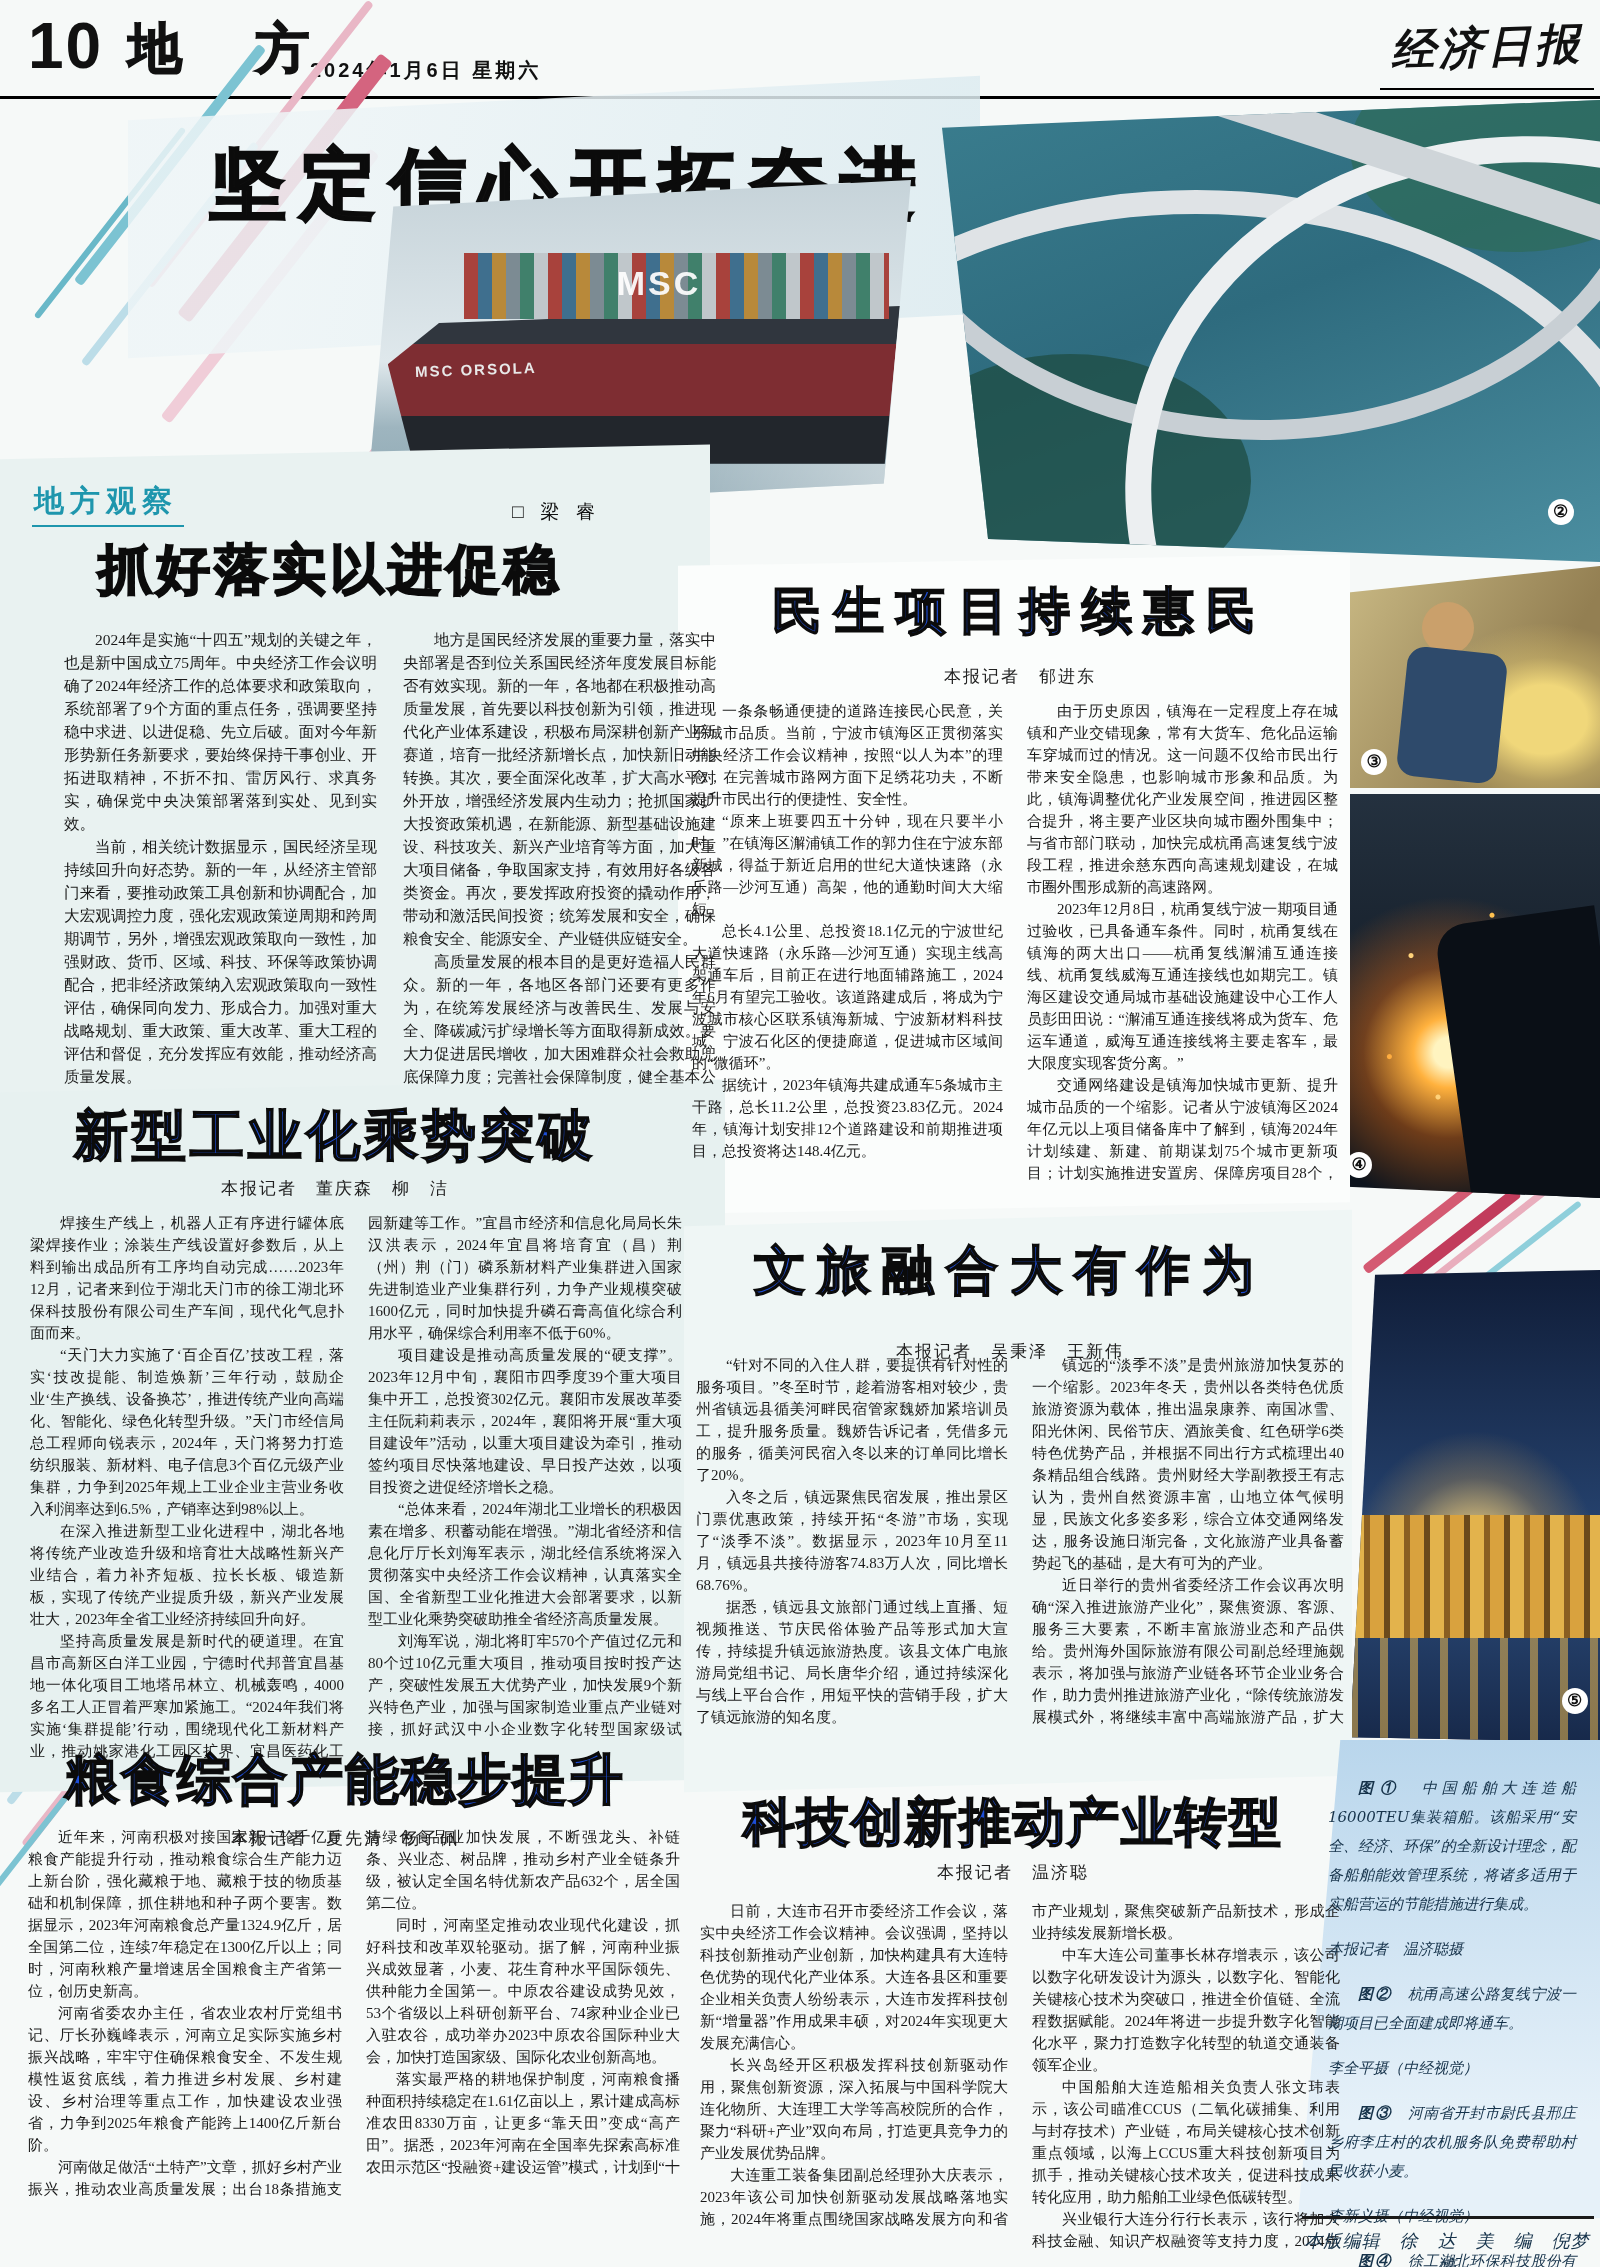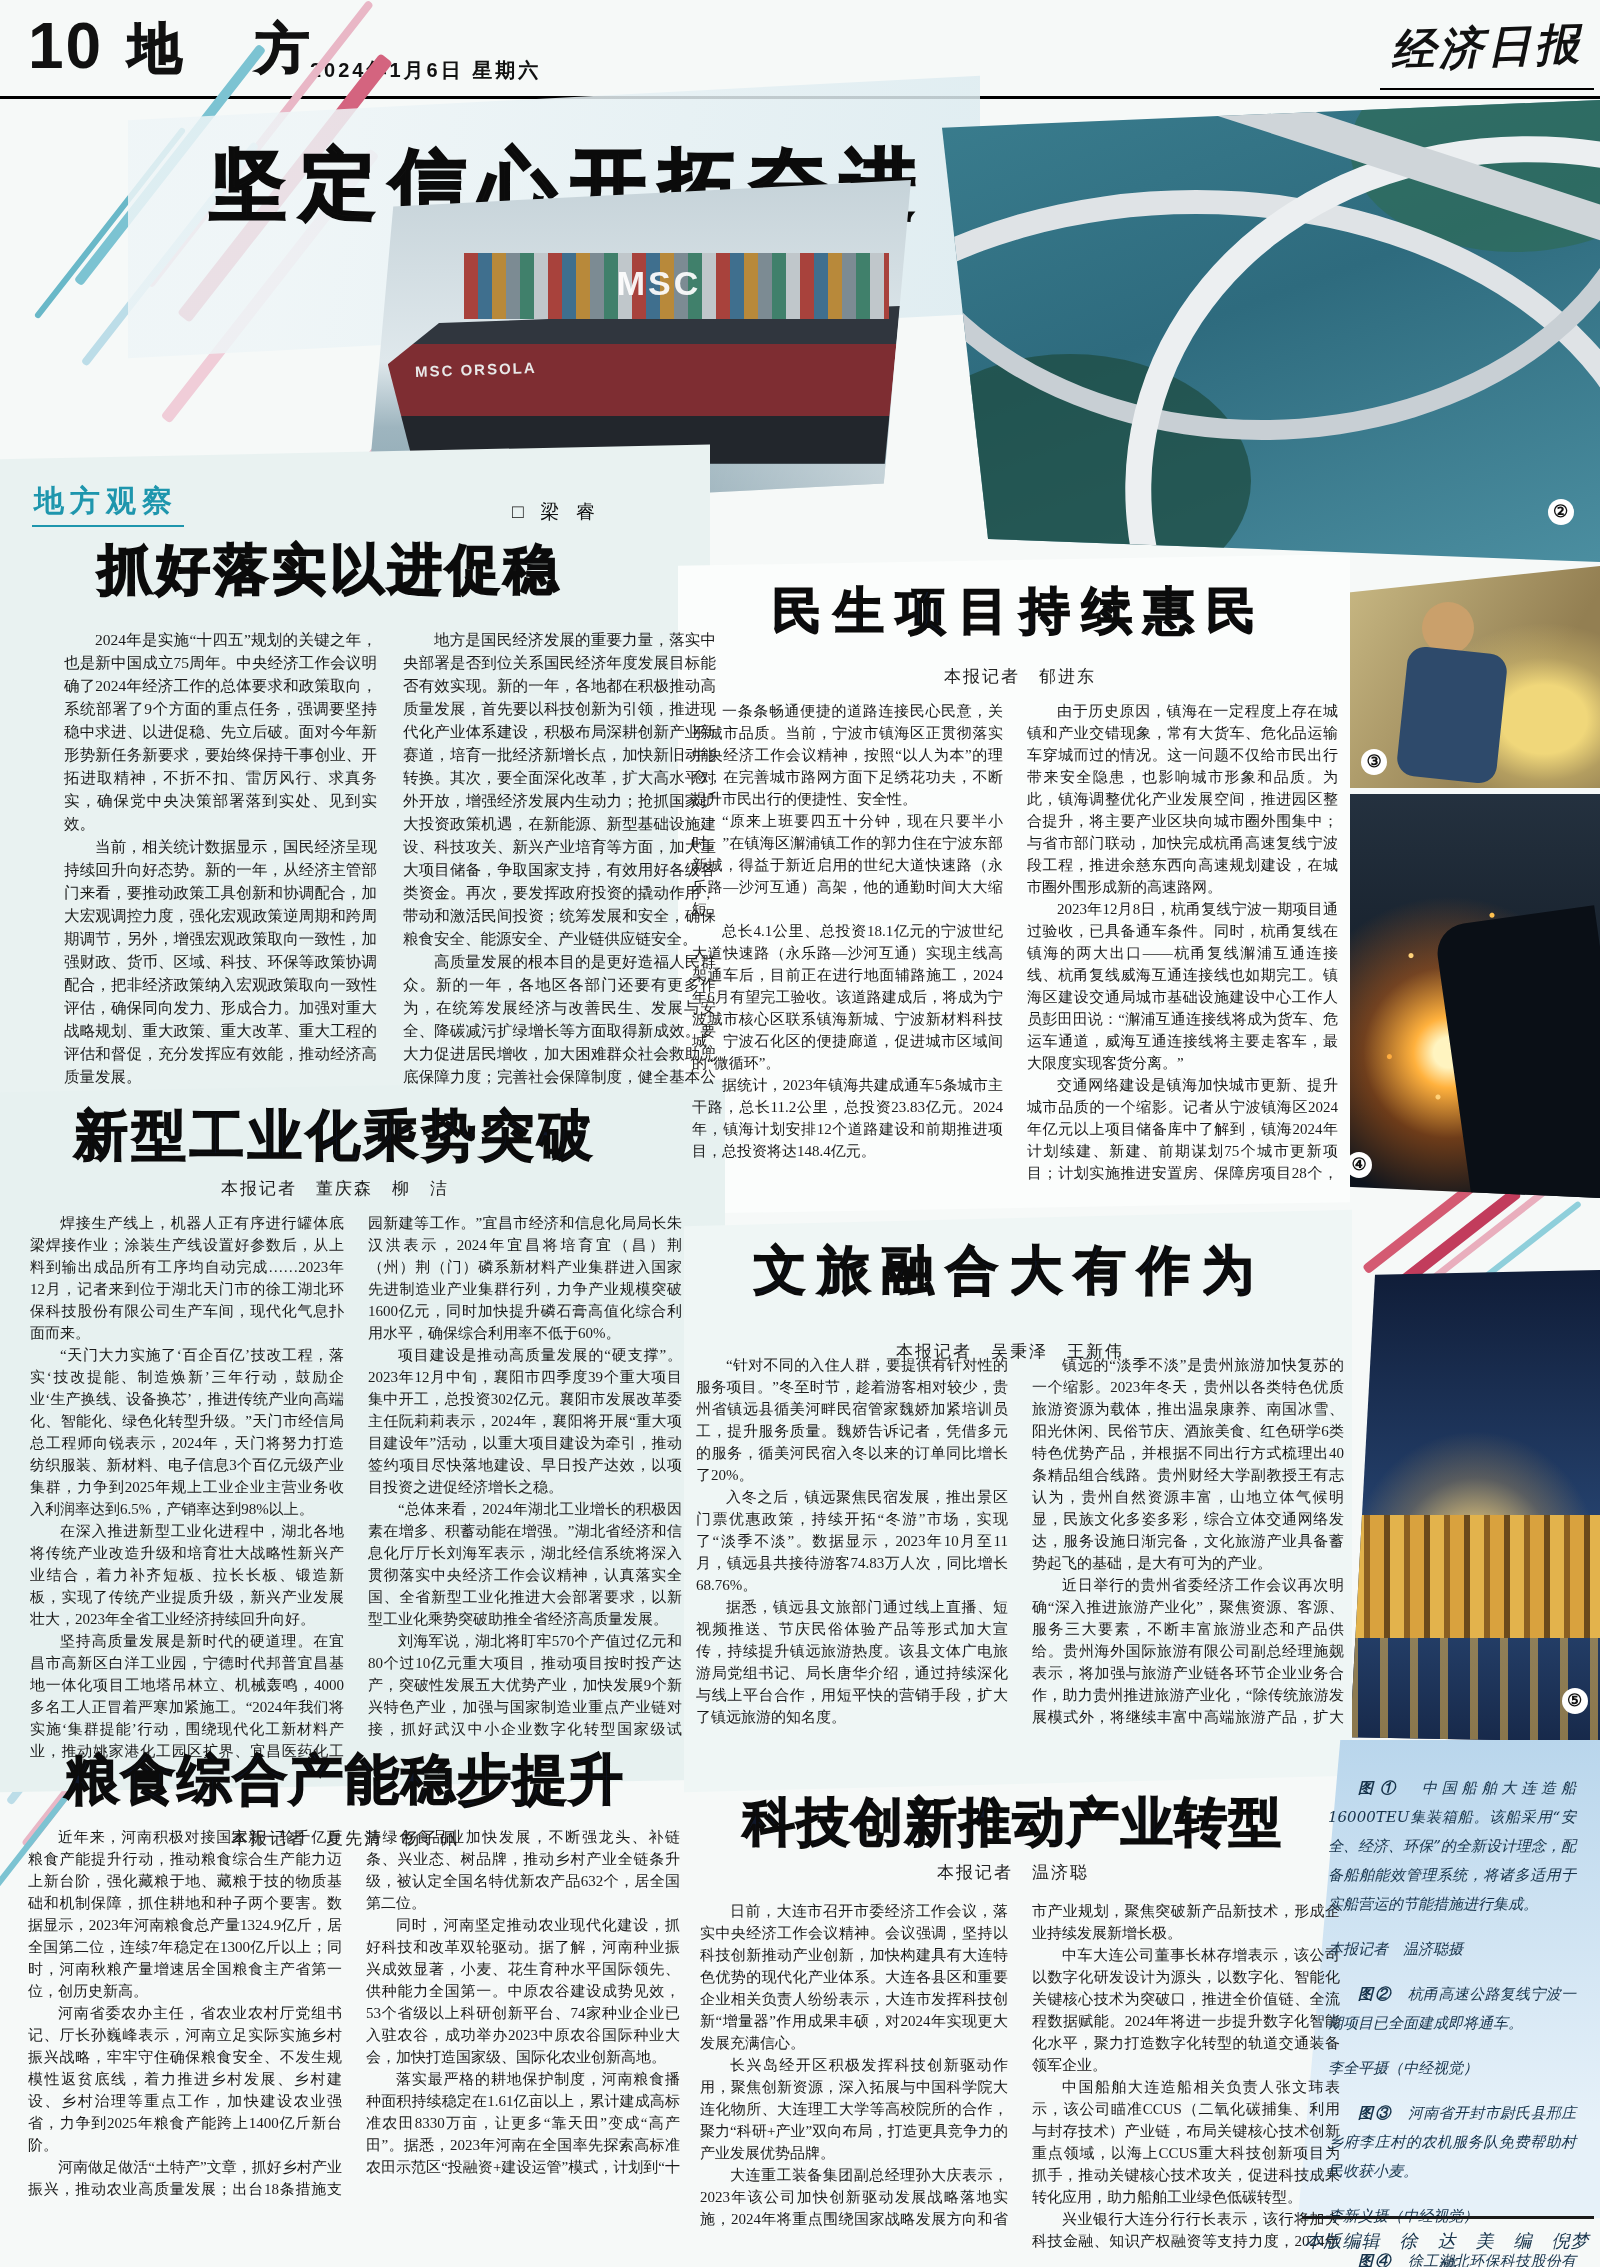--- a/index.html
+++ b/index.html
@@ -113,21 +113,21 @@
      clip-path:polygon(14% 0,100% 0,100% 100%,0 100%);
      background:linear-gradient(180deg,#b9d6ec,#e6f1f9 80%);}
   
   .obs-label{position:absolute;left:32px;top:486px;font:700 30px/1 "Liberation Sans",sans-serif;
      color:#1e96ad;letter-spacing:6px;border-bottom:2px solid #1e96ad;padding:0 6px 9px 2px;}
   .obs-author{position:absolute;left:512px;top:502px;font:400 19px/1 "Liberation Serif",serif;letter-spacing:6px;}
   .obs-title{position:absolute;left:30px;top:540px;width:600px;text-align:center;
      font:900 54px/1.1 "Liberation Sans",sans-serif;letter-spacing:4px;-webkit-text-stroke:2px #0b0b0b;}
   
   .art-title{position:absolute;text-align:center;font-family:Liberation Sans, sans-serif;
-     font-weight:700;-webkit-text-stroke:1.6px #0b0b0b;color:#0f172a;}
+     font-weight:700;-webkit-text-stroke:1.6px #0b0b0b;color:#1d4ed8;}
   .byline{position:absolute;text-align:center;font:400 17px/1 "Liberation Serif",serif;color:#222;letter-spacing:2px;}
   .cols{position:absolute;column-count:2;column-gap:24px;column-fill:auto;overflow:hidden;
      font-size:15px;line-height:22px;text-align:justify;color:#1a1a1a;}
   .cols p{margin:0;text-indent:2em;}
   #obs-body{left:32px;top:628px;width:652px;height:470px;font-size:15.5px;line-height:23px;column-gap:26px;margin-left:32px;}
   #t-minsheng{left:700px;top:578px;width:640px;font-size:50px;letter-spacing:12px;}
   #b-minsheng{left:700px;top:668px;width:640px;}
   #c-minsheng{left:692px;top:700px;width:646px;height:492px;}
   #t-gongye{left:30px;top:1100px;width:610px;font-size:54px;letter-spacing:4px;}
   #b-gongye{left:30px;top:1180px;width:610px;}

